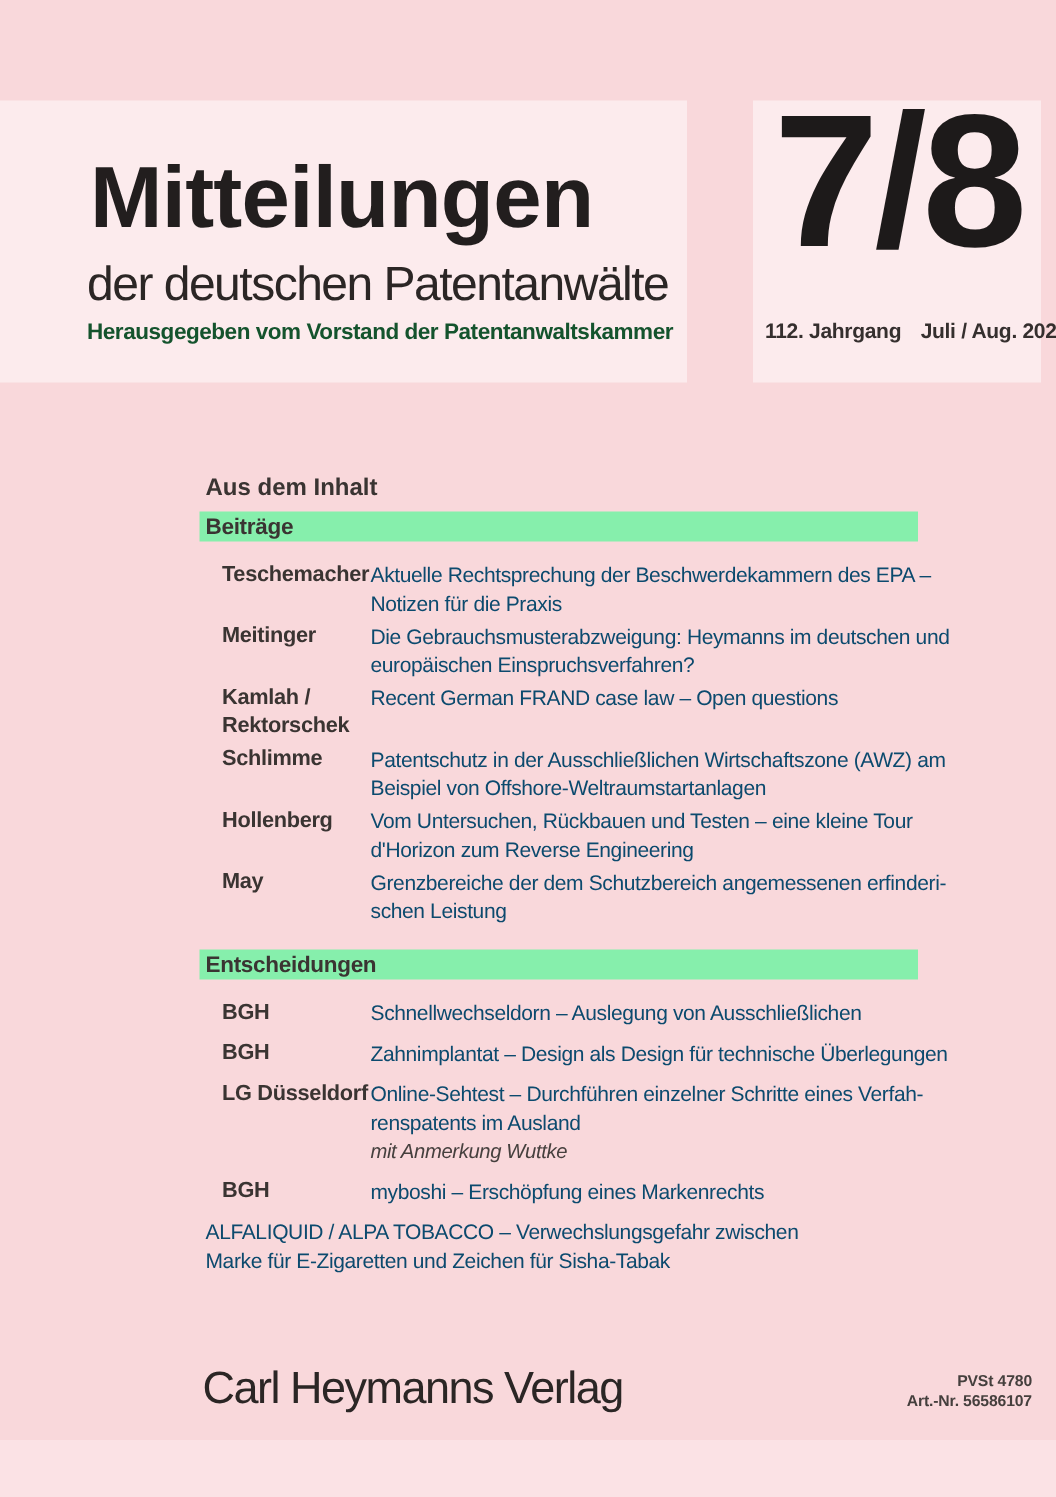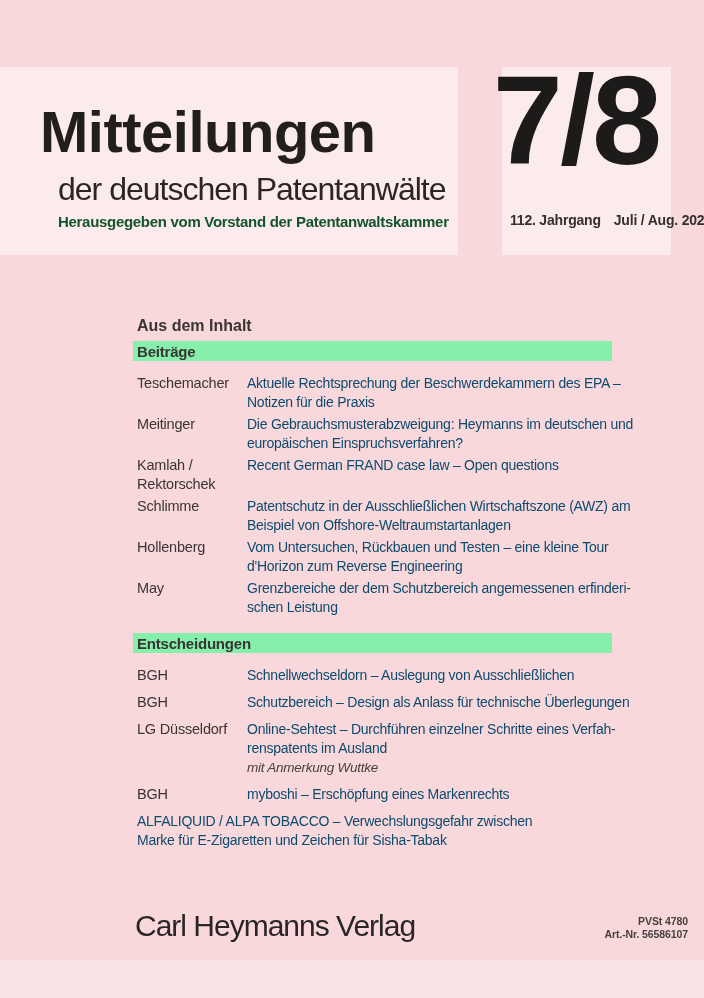--- a/index.html
+++ b/index.html
@@ -15,24 +15,24 @@
     color:#3c3634;
   }
 
   
   .panel{
     position:absolute;
     background:#fcebed;
     top:67px;height:188px;
   }
   .panel-left{left:0;width:458px;}
-  .panel-right{left:502px;width:169px;}
+  .panel-right{left:502px;width:192px;}
 
   .journal-title{
-    position:absolute;left:40px;top:36px;
+    position:absolute;left:60px;top:36px;
     font-size:58px;font-weight:bold;letter-spacing:-0.5px;
     line-height:1;color:#221e1e;white-space:pre;
   }
   .journal-subtitle{
     position:absolute;left:58px;top:106px;
     font-size:32px;font-weight:normal;letter-spacing:-1px;
     line-height:1;color:#2b2625;white-space:pre;
   }
   .journal-publine{
     position:absolute;left:58px;top:146px;
@@ -71,22 +71,22 @@
     padding:13px 0 0 4px;
   }
   .rows-beitraege{margin-bottom:16px;}
   .row{
     display:grid;grid-template-columns:110px 1fr;
     align-items:start;
   }
   .rows-beitraege .row{margin-bottom:3px;}
   .rows-entscheidungen .row{margin-bottom:8px;}
   .row .label{
-    font-size:14.5px;font-weight:normal;color:#3a3432;
-    line-height:19px;white-space:pre;letter-spacing:-0.2px;
+    font-size:14.5px;font-weight:bold;color:#3a3432;
+    line-height:19px;white-space:pre;letter-spacing:-0.2px;margin-left:11px;
   }
   .row .desc{
     font-size:14px;color:#0c4a6e;
     line-height:19px;white-space:pre;letter-spacing:-0.25px;
   }
   .row .note{
     font-size:13.5px;color:#46403e;font-style:italic;
     line-height:19px;white-space:pre;letter-spacing:-0.25px;
   }
 
@@ -189,21 +189,21 @@
       <div class="row">
         <div class="label">BGH</div>
         <div>
             <div class="desc">Schnellwechseldorn – Auslegung von Ausschließlichen</div>
             <div class="note"></div>
           </div>
       </div>
       <div class="row">
         <div class="label">BGH</div>
         <div>
-            <div class="desc">Schutzbereich – Design als Anlass für technische Überlegungen</div>
+            <div class="desc">Zahnimplantat – Design als Design für technische Überlegungen</div>
             <div class="note"></div>
           </div>
       </div>
       <div class="row">
         <div class="label">LG Düsseldorf</div>
         <div>
             <div class="desc">Online-Sehtest – Durchführen einzelner Schritte eines Verfah-
 renspatents im Ausland</div>
             <div class="note">mit Anmerkung Wuttke</div>
           </div>

